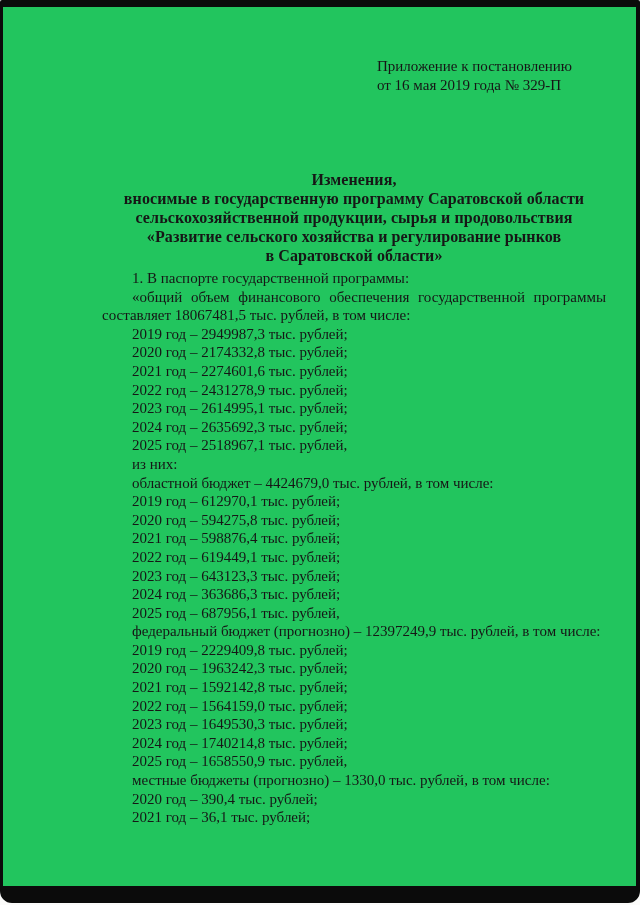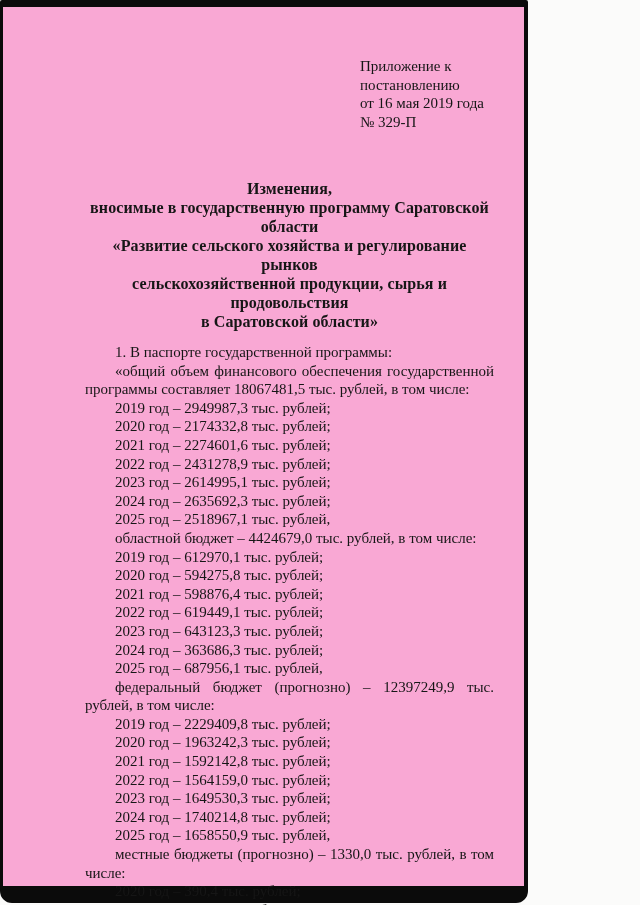--- a/index.html
+++ b/index.html
@@ -4,48 +4,49 @@
 <style>
   * { margin: 0; padding: 0; box-sizing: border-box; }
   html, body {
     width: 640px; height: 905px;
     background: #fbfbfa;
     overflow: hidden;
     font-family: "Liberation Serif", "DejaVu Serif", serif;
   }
   .page {
     position: relative;
-    width: 528px; height: 903px;
-    background: #f9a8d4;
+    width: 640px; height: 903px;
+    background: #22c55e;
     border-top: 7px solid #0b0b0b;
     border-left: 3px solid #0b0b0b;
     border-right: 4px solid #0b0b0b;
     border-bottom: 17px solid #0b0b0b;
     border-radius: 2px 2px 12px 12px;
     color: #161616;
+    padding-left: 17px;
   }
   .content {
     padding: 50px 30px 0 82px;
   }
   .appendix {
     margin-left: 275px;
     font-size: 15px;
     line-height: 18.5px;
     text-align: left;
   }
   .doc-title {
-    margin-top: 48px;
+    margin-top: 76px;
     text-align: center;
     font-weight: bold;
     font-size: 16px;
     line-height: 19px;
     letter-spacing: 0.1px;
   }
   .body-text {
-    margin-top: 12px;
+    margin-top: 4px;
     font-size: 15px;
     line-height: 18.6px;
   }
   .body-text p {
     text-indent: 30px;
     text-align: justify;
   }
 </style>
 </head>
 <body>
@@ -54,35 +55,36 @@
   <div class="content">
 
     <div class="appendix">
       <div>Приложение к постановлению</div>
       <div>от 16 мая 2019 года № 329-П</div>
     </div>
 
     <div class="doc-title">
       <div>Изменения,</div>
       <div>вносимые в государственную программу Саратовской области</div>
+      <div>сельскохозяйственной продукции, сырья и продовольствия</div>
       <div>«Развитие сельского хозяйства и регулирование рынков</div>
-      <div>сельскохозяйственной продукции, сырья и продовольствия</div>
       <div>в Саратовской области»</div>
     </div>
 
     <div class="body-text">
       <p>1. В паспорте государственной программы:</p>
       <p>«общий объем финансового обеспечения государственной программы составляет 18067481,5 тыс. рублей, в том числе:</p>
       <p>2019 год – 2949987,3 тыс. рублей;</p>
       <p>2020 год – 2174332,8 тыс. рублей;</p>
       <p>2021 год – 2274601,6 тыс. рублей;</p>
       <p>2022 год – 2431278,9 тыс. рублей;</p>
       <p>2023 год – 2614995,1 тыс. рублей;</p>
       <p>2024 год – 2635692,3 тыс. рублей;</p>
       <p>2025 год – 2518967,1 тыс. рублей,</p>
+      <p>из них:</p>
       <p>областной бюджет – 4424679,0 тыс. рублей, в том числе:</p>
       <p>2019 год – 612970,1 тыс. рублей;</p>
       <p>2020 год – 594275,8 тыс. рублей;</p>
       <p>2021 год – 598876,4 тыс. рублей;</p>
       <p>2022 год – 619449,1 тыс. рублей;</p>
       <p>2023 год – 643123,3 тыс. рублей;</p>
       <p>2024 год – 363686,3 тыс. рублей;</p>
       <p>2025 год – 687956,1 тыс. рублей,</p>
       <p>федеральный бюджет (прогнозно) – 12397249,9 тыс. рублей, в том числе:</p>
       <p>2019 год – 2229409,8 тыс. рублей;</p>

